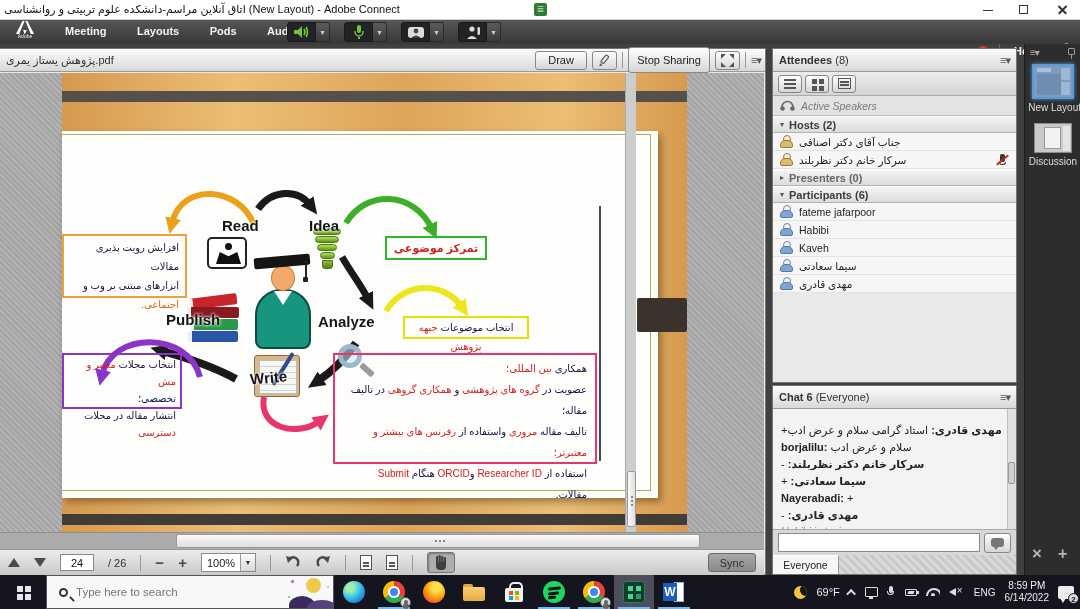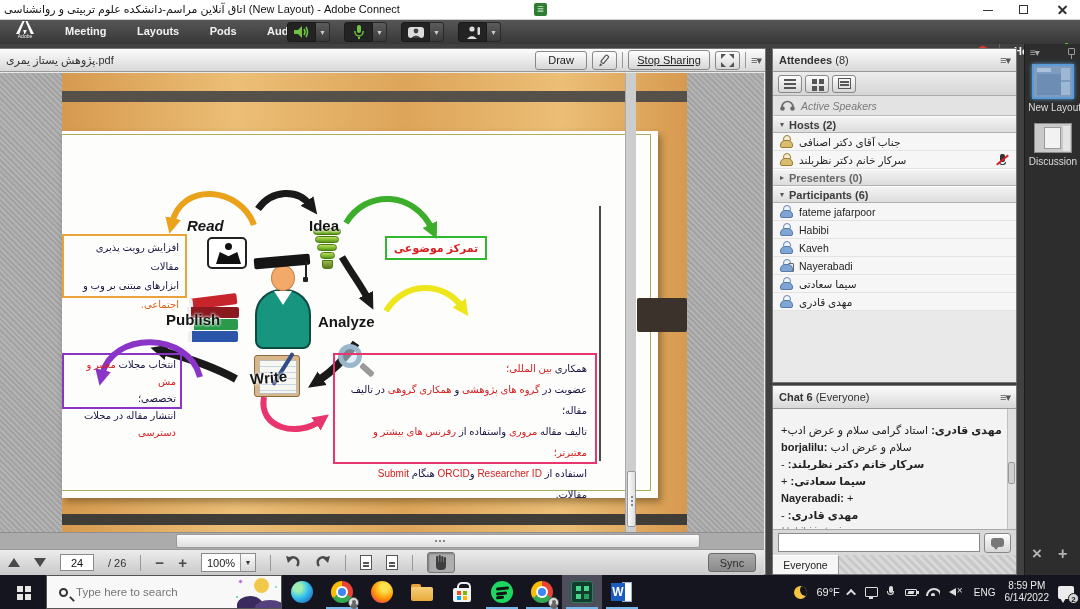--- a/index.html
+++ b/index.html
@@ -48,21 +48,21 @@
   .btn3d{background:linear-gradient(#fefefe,#d6d6d6);border:1px solid #888;border-radius:3px;display:flex;align-items:center;justify-content:center;font-size:11px;color:#222;}
   .vsep{width:1px;height:16px;background:#999;}
 
   
   #sharepod{left:0;top:48px;width:766px;height:527px;border-left:0;}
   #sharehd .podhd{padding-right:4px;}
   #sharehd{position:relative;}
   .hdbtns{margin-left:auto;display:flex;align-items:center;gap:5px;}
   #drawbtn{width:52px;height:19px;}
   .icobtn{width:25px;height:19px;}
-  #stopbtn{width:82px;height:20px;text-decoration:underline;}
+  #stopbtn{width:82px;height:26px;}
   #sharecontent{position:absolute;left:0;top:24px;width:764px;height:476px;background:repeating-linear-gradient(45deg,#b3b3b3 0 2px,#a3a3a3 2px 4px);overflow:hidden;}
   #wood{position:absolute;left:62px;top:0;width:625px;height:459px;background:linear-gradient(90deg,#d69a4f,#ecbe76 28%,#dda55a 55%,#ecbe76 80%,#d69a4f);}
   .dbar1{position:absolute;left:0;top:18px;width:625px;height:11px;background:#55504a;}
   .dbar2{position:absolute;left:0;top:441px;width:625px;height:11px;background:#403c37;}
   #slide{position:absolute;left:0;top:58px;width:596px;height:367px;background:#fdfdfc;box-shadow:3px 4px 7px rgba(60,40,10,.45);overflow:hidden;}
   #slideborder{position:absolute;left:-6px;top:3px;width:595px;height:357px;border:1px solid #a8ae5e;}
   #darktab{position:absolute;left:575px;top:225px;width:50px;height:34px;background:#3b332b;border-radius:2px;}
   #vline{position:absolute;left:537px;top:75px;width:2px;height:255px;background:#4a4a4a;}
   #arrowsvg{position:absolute;left:0;top:0;}
   .lbl{position:absolute;font-size:15px;font-weight:bold;color:#161616;text-shadow:0 0 3px #fff,0 0 3px #fff;}
@@ -169,21 +169,21 @@
   .laylbl{position:absolute;width:56px;text-align:center;font-size:10px;color:#ddd;}
   #thumbDisc{position:absolute;left:9px;top:79px;width:38px;height:30px;background:#c9c9c9;border:1px solid #8a8a8a;}
   #thumbDisc .d1{position:absolute;left:9px;top:3px;width:17px;height:22px;background:#f2f2f2;border:1px solid #9a9a9a;}
   #thumbDisc .d2{position:absolute;right:1px;top:2px;width:7px;height:25px;background:#e4e4e4;}
   #laybar .xplus{position:absolute;color:#b5b5b5;font-weight:bold;}
 
   
   #taskbar{position:absolute;left:0;top:575px;width:1080px;height:34px;background:#15151f;display:flex;align-items:center;}
   #startbtn{width:46px;height:34px;display:flex;align-items:center;justify-content:center;}
   .winlogo{width:6px;height:6px;background:#e6e6e6;box-shadow:8px 0 #e6e6e6,0 8px #e6e6e6,8px 8px #e6e6e6;margin:-7px 0 0 -7px;}
-  #searchbox{width:236px;height:34px;background:#f8f8f8;border:1px solid #555;display:flex;align-items:center;position:relative;}
+  #searchbox{width:288px;height:34px;background:#f8f8f8;border:1px solid #555;display:flex;align-items:center;position:relative;}
   .maglass{width:9px;height:9px;border:2px solid #333;border-radius:50%;margin:0 8px 0 12px;position:relative;}
   .maglass::after{content:"";position:absolute;left:8px;top:8px;width:6px;height:2px;background:#333;transform:rotate(45deg);}
   #searchinput{flex:1;border:0;background:transparent;font-size:11.5px;color:#444;outline:none;}
   #searchdeco{width:46px;height:32px;position:relative;overflow:hidden;}
   #searchdeco .moonb{position:absolute;right:12px;top:2px;width:15px;height:15px;border-radius:50%;background:#f2c84b;}
   #searchdeco .hill1{position:absolute;left:2px;bottom:-6px;width:26px;height:18px;background:#3a2a5e;border-radius:50% 50% 0 0;}
   #searchdeco .hill2{position:absolute;right:-4px;bottom:-8px;width:30px;height:16px;background:#55407e;border-radius:50% 50% 0 0;}
   #searchdeco .sp1{position:absolute;left:4px;top:4px;width:3px;height:3px;background:#c86ad4;transform:rotate(45deg);}
   #searchdeco .sp2{position:absolute;left:1px;bottom:10px;width:2px;height:2px;background:#4ad48a;border-radius:50%;}
   #searchdeco .sp3{position:absolute;right:4px;top:10px;width:2px;height:2px;background:#6ad4d4;border-radius:50%;}
@@ -417,32 +417,35 @@
               <i class="k3"></i>
               <i class="k4"></i>
             </div>
           <div id="mag"></div>
           <div id="maghandle"></div>
           <div id="notebook">
               <div class="pg"></div>
               <div class="pen"></div>
             </div>
 
-          <div class="lbl" style="left:125px;top:86px;font-style:italic;">Read</div>
+          <div class="lbl" style="left:160px;top:86px;">Read</div>
           <div class="lbl" style="left:247px;top:86px;">Idea</div>
           <div class="lbl" style="left:256px;top:182px;">Analyze</div>
           <div class="lbl" style="left:104px;top:180px;">Publish</div>
           <div class="lbl" id="writelbl" style="left:188px;top:238px;">Write</div>
 
           <div class="pbox" id="orangebox" dir="rtl">
             <div><span>افزایش رویت پذیری مقالات</span></div>
             <div><span>ابزارهای مبتنی بر وب و</span></div>
             <div><span class="o">اجتماعی.</span></div>
           </div>
           <div class="pbox" id="greenbox" dir="rtl">تمرکز موضوعی</div>
+          <div class="pbox" id="yellowbox" dir="rtl">
+            <span class="k">انتخاب موضوعات </span><span class="r">جبهه پژوهش</span>
+          </div>
           <div class="pbox" id="purplebox" dir="rtl">
             <div><span class="k">انتخاب مجلات </span><span class="r">معتبر و مش</span></div>
             <div><span class="k">تخصصی؛</span></div>
             <div><span class="k">انتشار مقاله در مجلات </span><span class="r">دسترسی</span></div>
           </div>
           <div class="pbox" id="pinkbox" dir="rtl">
             <div><span class="k">همکاری </span><span class="r">بین المللی؛</span></div>
             <div><span class="k">عضویت در </span><span class="r">گروه های پژوهشی</span><span class="k"> و </span><span class="r">همکاری گروهی</span><span class="k"> در تالیف مقاله؛</span></div>
             <div><span class="k">تالیف مقاله </span><span class="r">مروری</span><span class="k"> واستفاده از </span><span class="r">رفرنس های بیشتر و معتبرتر؛</span></div>
             <div><span class="k">استفاده از </span><span class="r">Researcher ID</span><span class="k"> و</span><span class="r">ORCID</span><span class="k"> هنگام </span><span class="r">Submit</span></div>
@@ -559,26 +562,20 @@
       </div>
     <div class="prow">
         <span class="av"></span>
         <span>Habibi</span>
       </div>
     <div class="prow">
         <span class="av"></span>
         <span>Kaveh</span>
       </div>
     <div class="prow">
-        <span class="av" style="position:relative;">
-          <span class="phbadge"></span>
-        </span>
-        <span>Nayerabadi</span>
-      </div>
-    <div class="prow">
         <span class="av"></span>
         <span>سیما سعادتی</span>
       </div>
     <div class="prow">
         <span class="av"></span>
         <span>مهدی قادری</span>
       </div>
     <div id="attfill"></div>
   </div>
 

